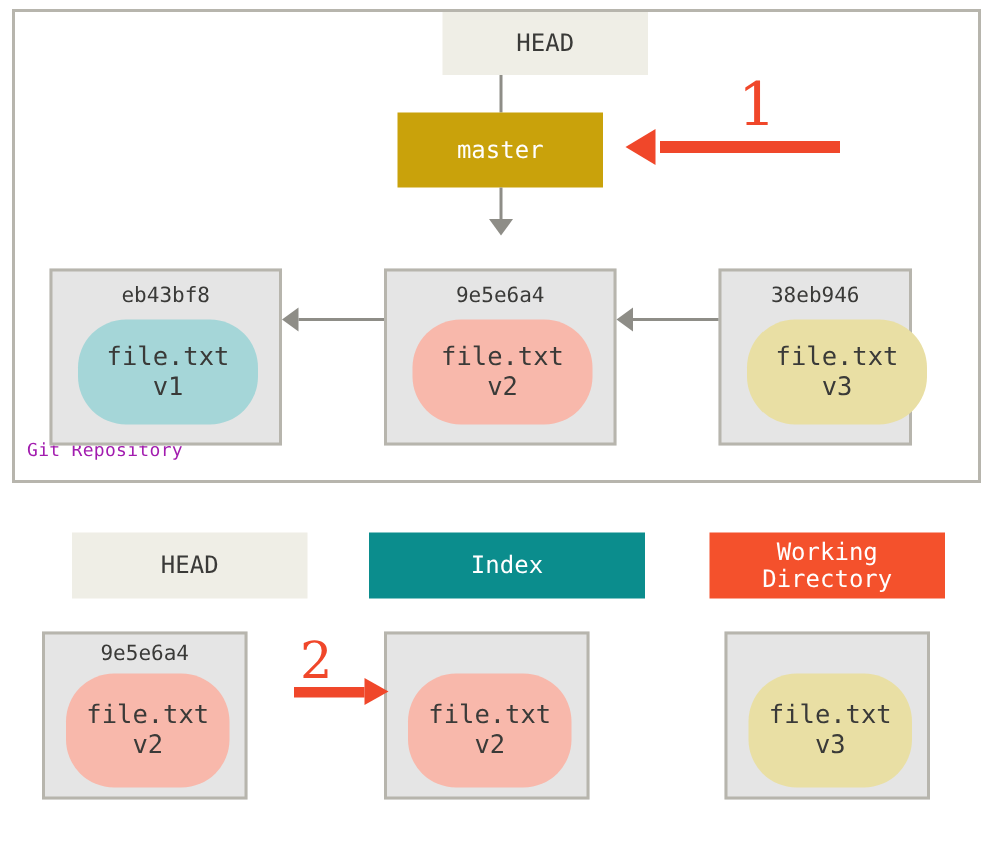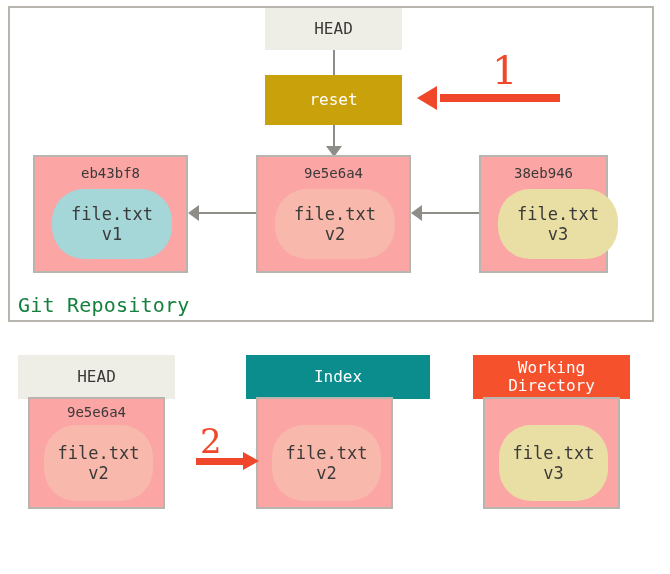--- a/index.html
+++ b/index.html
@@ -30,61 +30,63 @@
     width: 646px;
     height: 316px;
     border: 2px solid #b7b5ad;
     background: #ffffff;
     box-sizing: border-box;
   }
   .repo-label {
     position: absolute;
     left: 18px;
     top: 293px;
-    font-size: 20px;
-    color: #15803d;
+    font-size: 12px;
+    color: #a21caf;
     letter-spacing: 0.2px;
     white-space: nowrap;
   }
 
   
   .ref-box {
     position: absolute;
     box-sizing: border-box;
     display: flex;
     align-items: center;
     justify-content: center;
     text-align: center;
     font-size: 16px;
     line-height: 1.1;
     white-space: pre-line;
   }
   .head-box {
     background: #efeee6;
     color: #3a3a38;
+    margin-left: 30px;
   }
   .master-box {
     background: #c9a20b;
     color: #ffffff;
   }
   .index-box {
     background: #0b8d8d;
     color: #ffffff;
   }
   .wd-box {
     background: #f4512c;
     color: #ffffff;
   }
 
   
   .card {
     position: absolute;
     box-sizing: border-box;
     border: 2px solid #b7b5ad;
-    background: #fca5a5;
+    background: #e5e5e5;
+    margin-top: 24px;
   }
   .card-hash {
     position: absolute;
     left: 0;
     right: 0;
     text-align: center;
     font-size: 14px;
     color: #3a3a38;
   }
 
@@ -179,21 +181,21 @@
   <div class="repo-frame"></div>
   <div class="repo-label">Git Repository</div>
 
   <div class="ref-box head-box" style="left:265px; top:8px; width:137px; height:42px;">
     <span>HEAD</span>
   </div>
 
   <div class="gline" style="left:333px; top:50px; width:2px; height:25px;"></div>
 
   <div class="ref-box master-box" style="left:265px; top:75px; width:137px; height:50px;">
-    <span>reset</span>
+    <span>master</span>
   </div>
 
   <div class="gline" style="left:333px; top:125px; width:2px; height:24px;"></div>
   <div class="garrow-down" style="left:326px; top:146px;"></div>
 
   <div class="card" style="left:33px; top:155px; width:155px; height:118px;">
     <div class="card-hash" style="top:8px;">eb43bf8</div>
     <div class="blob blob-v1" style="left:17px; top:32px; width:120px; height:70px;">
       <span>file.txt</span>
       <span>v1</span>

